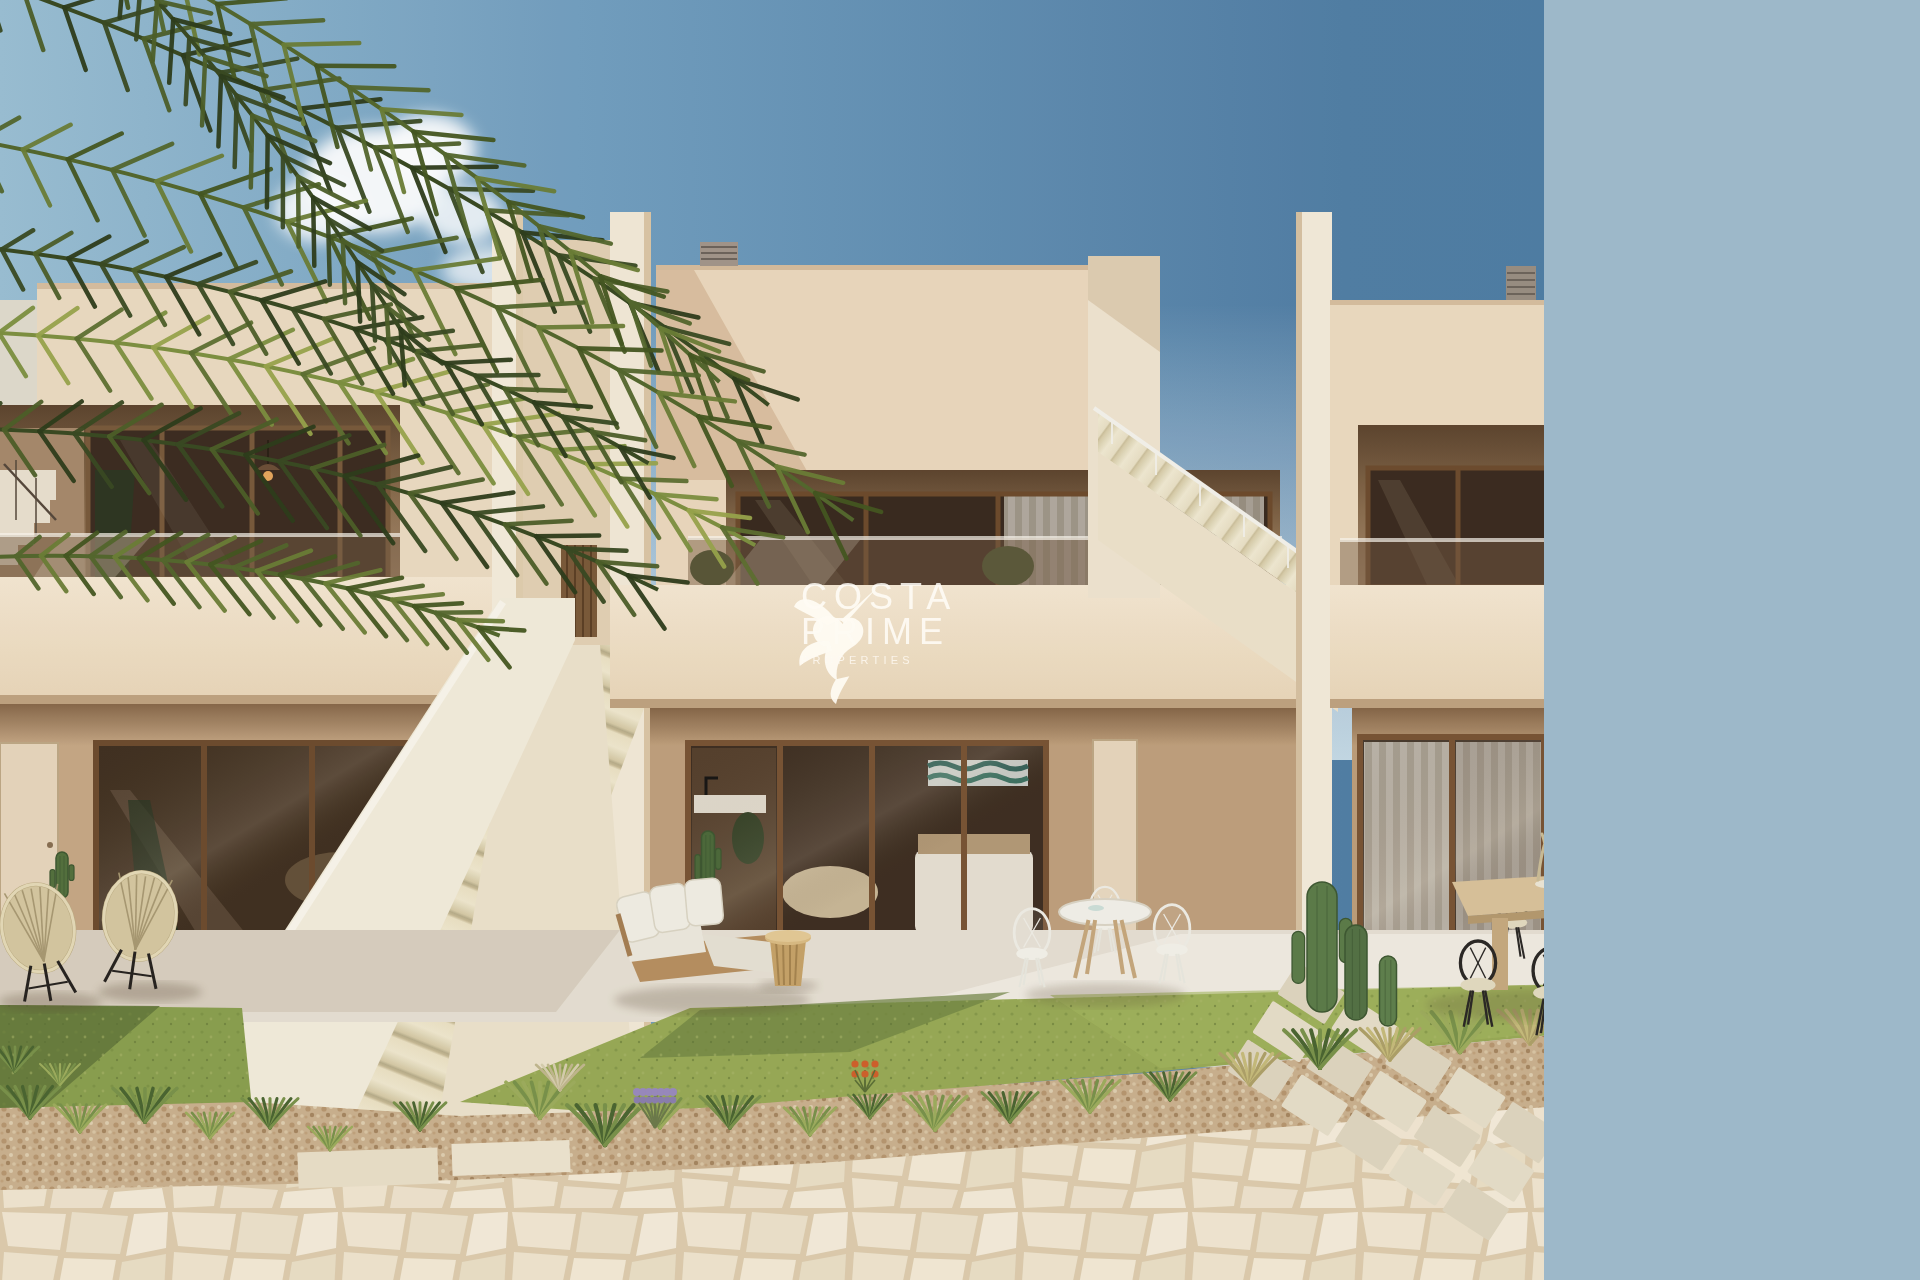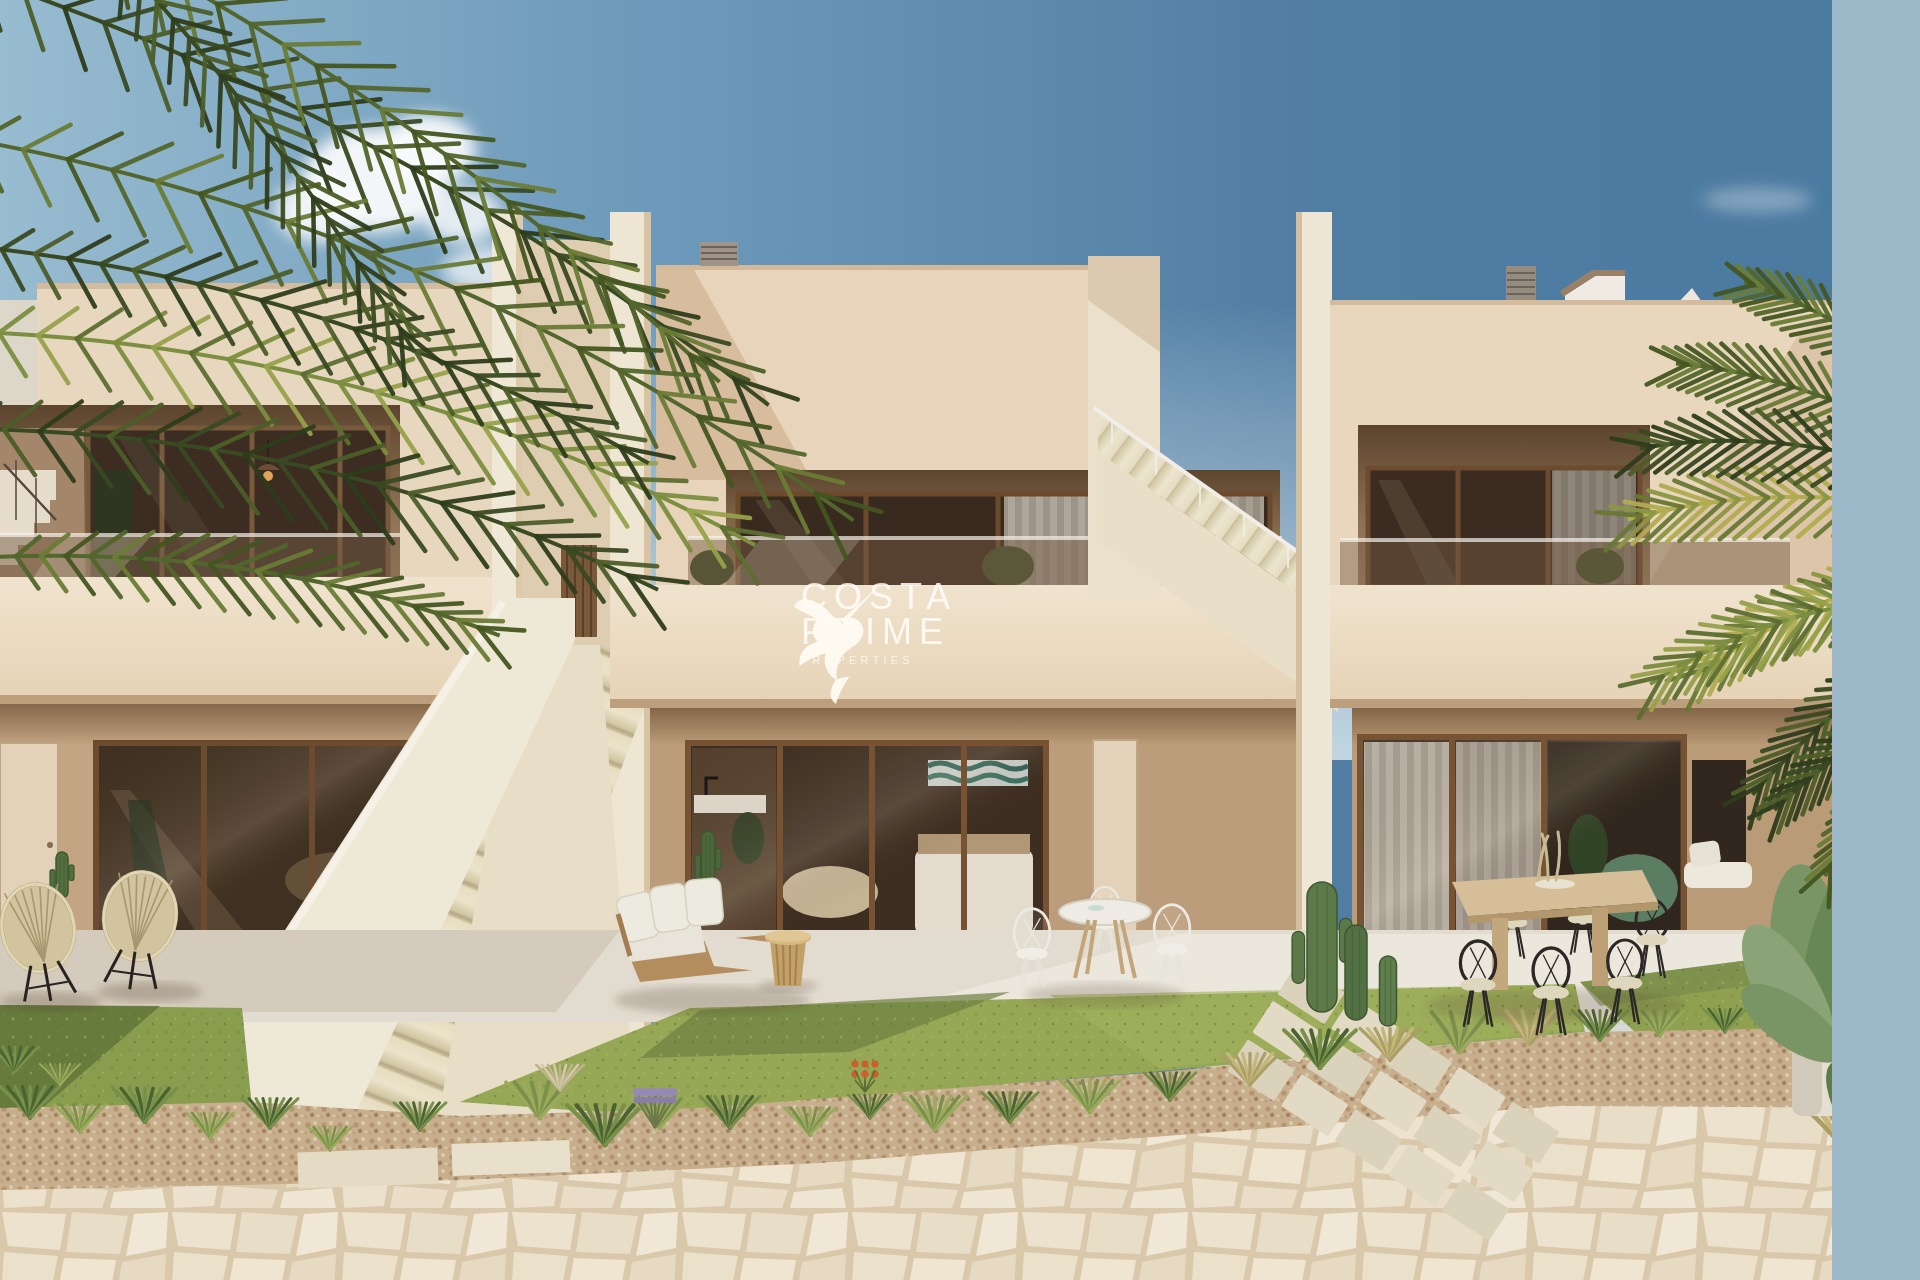--- a/index.html
+++ b/index.html
@@ -1,16 +1,16 @@
 <!DOCTYPE html>
 <html><head>
 <meta charset="utf-8">
 <style>
   html,body{margin:0;padding:0;background:#9db8c9;}
-  .stage{position:relative;width:1832px;height:1280px;overflow:hidden;
+  .stage{position:relative;width:1544px;height:1280px;overflow:hidden;
          font-family:"Liberation Sans",sans-serif;background:#bdd4e2;}
   .stage svg{position:absolute;left:0;top:0;}
   
   .watermark{position:absolute;left:793px;top:580px;display:flex;align-items:flex-start;
              z-index:10;opacity:.93;pointer-events:none;}
   .wm-bird{width:86px;height:122px;margin-top:2px;}
   .wm-text{margin-left:8px;color:rgba(255,253,247,.92);}
   .wm-l1,.wm-l2{font-size:36px;font-weight:400;letter-spacing:7px;line-height:33px;white-space:nowrap;}
   .wm-l2{margin-top:2px;}
   .wm-l3{font-size:11px;letter-spacing:4.2px;margin-top:6px;color:rgba(255,252,244,.85);white-space:nowrap;}

